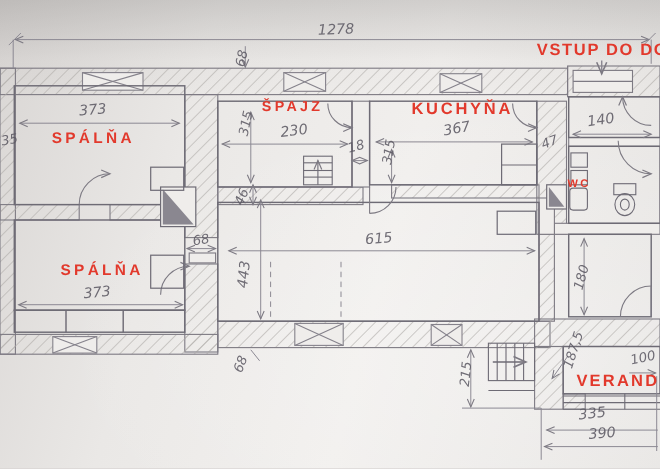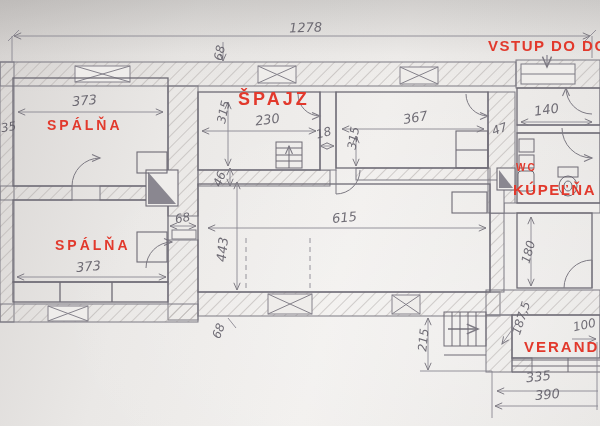--- a/index.html
+++ b/index.html
@@ -211,23 +211,23 @@
       <line x1="597" y1="342" x2="597" y2="410"></line>
     </g>
     <g stroke="#8b8892" stroke-width=".9" stroke-dasharray="5,4">
       <line x1="246" y1="238" x2="246" y2="292"></line>
       <line x1="310" y1="238" x2="310" y2="292"></line>
     </g>
   </svg>
 
   <div class="lbl" style="left:47px;top:118px;font-size:14px;letter-spacing:3px;">SPÁLŇA</div>
   <div class="lbl" style="left:55px;top:238px;font-size:14px;letter-spacing:3px;">SPÁLŇA</div>
-  <div class="lbl" style="left:238px;top:90px;font-size:18px;letter-spacing:3px;">ŠPAJZ</div>
+  <div class="lbl" style="left:238px;top:90px;font-size:13px;letter-spacing:3px;">ŠPAJZ</div>
+  <div class="lbl" style="left:374px;top:92px;font-size:15px;letter-spacing:2.5px;">KUCHYŇA</div>
   <div class="lbl" style="left:516px;top:163px;font-size:10px;letter-spacing:2px;">WC</div>
-  <div class="lbl" style="left:513px;top:182px;font-size:15px;letter-spacing:1.5px;">KÚPEĽŇA</div>
   <div class="lbl" style="left:524px;top:339px;font-size:15px;letter-spacing:2px;">VERANDA</div>
   <div class="lbl" style="left:488px;top:38px;font-size:15px;letter-spacing:1.5px;">VSTUP DO DOMU</div>
 
   <div class="dim" style="left:289px;top:21px;font-size:13px;transform:rotate(-2deg);">1278</div>
   <div class="dim" style="left:212px;top:47px;transform:rotate(-78deg);">68</div>
   <div class="dim" style="left:1px;top:121px;transform:rotate(-10deg);">35</div>
   <div class="dim" style="left:72px;top:94px;font-size:13px;transform:rotate(-5deg);">373</div>
   <div class="dim" style="left:76px;top:260px;font-size:13px;transform:rotate(-5deg);">373</div>
   <div class="dim" style="left:255px;top:113px;font-size:13px;transform:rotate(-7deg);">230</div>
   <div class="dim" style="left:212px;top:106px;transform:rotate(-78deg);">315</div>

